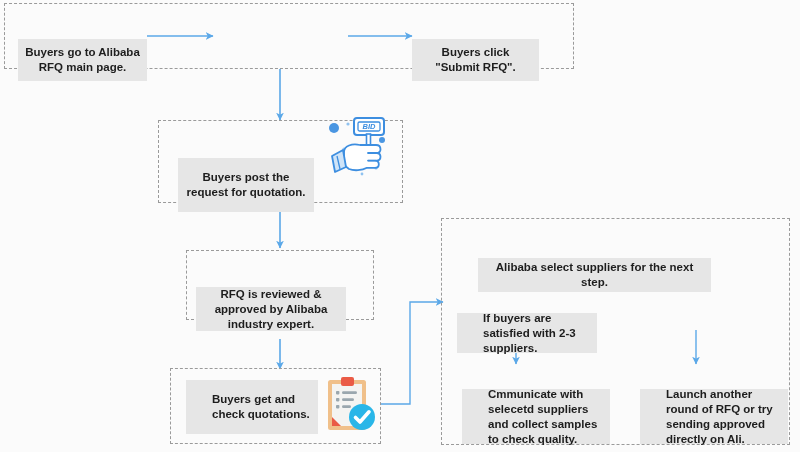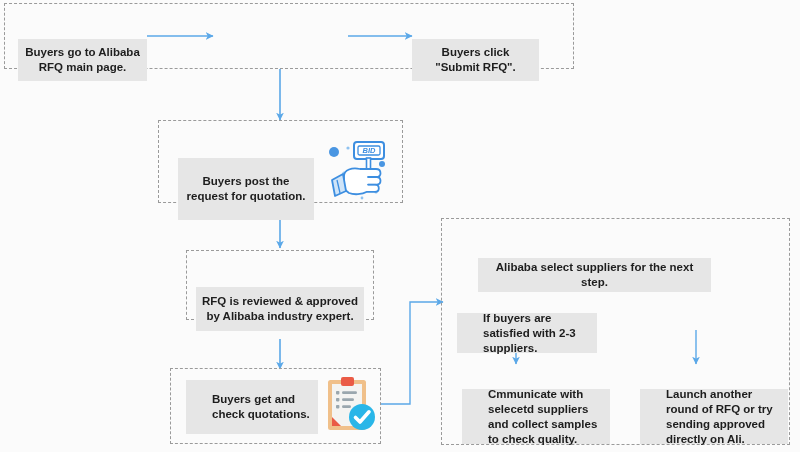--- a/index.html
+++ b/index.html
@@ -87,36 +87,36 @@
 
   <div class="dashed-group" style="left:170px; top:368px; width:211px; height:76px;"></div>
 
   <div class="dashed-group" style="left:441px; top:218px; width:349px; height:227px;"></div>
 
   <div class="node" style="left:18px; top:15px; width:129px; height:42px;">Buyers go to Alibaba RFQ main page.</div>
 
 
   <div class="node" style="left:412px; top:15px; width:127px; height:42px;">Buyers click "Submit RFQ".</div>
 
-  <div class="node" style="left:178px; top:134px; width:136px; height:62px;">Buyers post  the request for quotation.</div>
+  <div class="node" style="left:178px; top:134px; width:136px; height:54px;">Buyers post  the request for quotation.</div>
 
-  <div class="node" style="left:196px; top:263px; width:168px; height:44px;">RFQ is reviewed &amp; approved by Alibaba industry expert.</div>
+  <div class="node" style="left:196px; top:263px; width:150px; height:44px;">RFQ is reviewed &amp; approved by Alibaba industry expert.</div>
 
   <div class="node left-align" style="left:186px; top:356px; width:132px; height:54px;">Buyers get and check quotations.</div>
 
   <div class="node" style="left:478px; top:234px; width:233px; height:34px;">Alibaba select suppliers for the next step.</div>
 
   <div class="node left-align" style="left:457px; top:289px; width:140px; height:40px;">If buyers are satisfied with 2-3 suppliers.</div>
 
 
   <div class="node left-align" style="left:462px; top:365px; width:148px; height:55px;">Cmmunicate with selecetd suppliers and collect samples to check quality.</div>
 
   <div class="node left-align" style="left:640px; top:365px; width:148px; height:55px;">Launch another round of RFQ or try sending approved directly on Ali.</div>
 
-  <div class="icon-wrap" style="left:324px; top:136px; width:68px; height:68px;font-style:italic;">
+  <div class="icon-wrap" style="left:324px; top:112px; width:68px; height:68px;font-style:italic;">
     <svg width="68" height="68" viewBox="0 0 68 68">
 
       <circle cx="10" cy="16" r="5" fill="#4a96e2"></circle>
       <circle cx="24" cy="12" r="1.6" fill="#8fc2f0"></circle>
       <circle cx="58" cy="28" r="3" fill="#4a96e2"></circle>
       <circle cx="20" cy="37" r="1.6" fill="#8fc2f0"></circle>
       <circle cx="52" cy="56" r="1.6" fill="#8fc2f0"></circle>
       <circle cx="38" cy="62" r="1.4" fill="#8fc2f0"></circle>
 
       <rect x="30" y="6" width="30" height="17" rx="3" fill="#ffffff" stroke="#3d8ee0" stroke-width="2"></rect>

